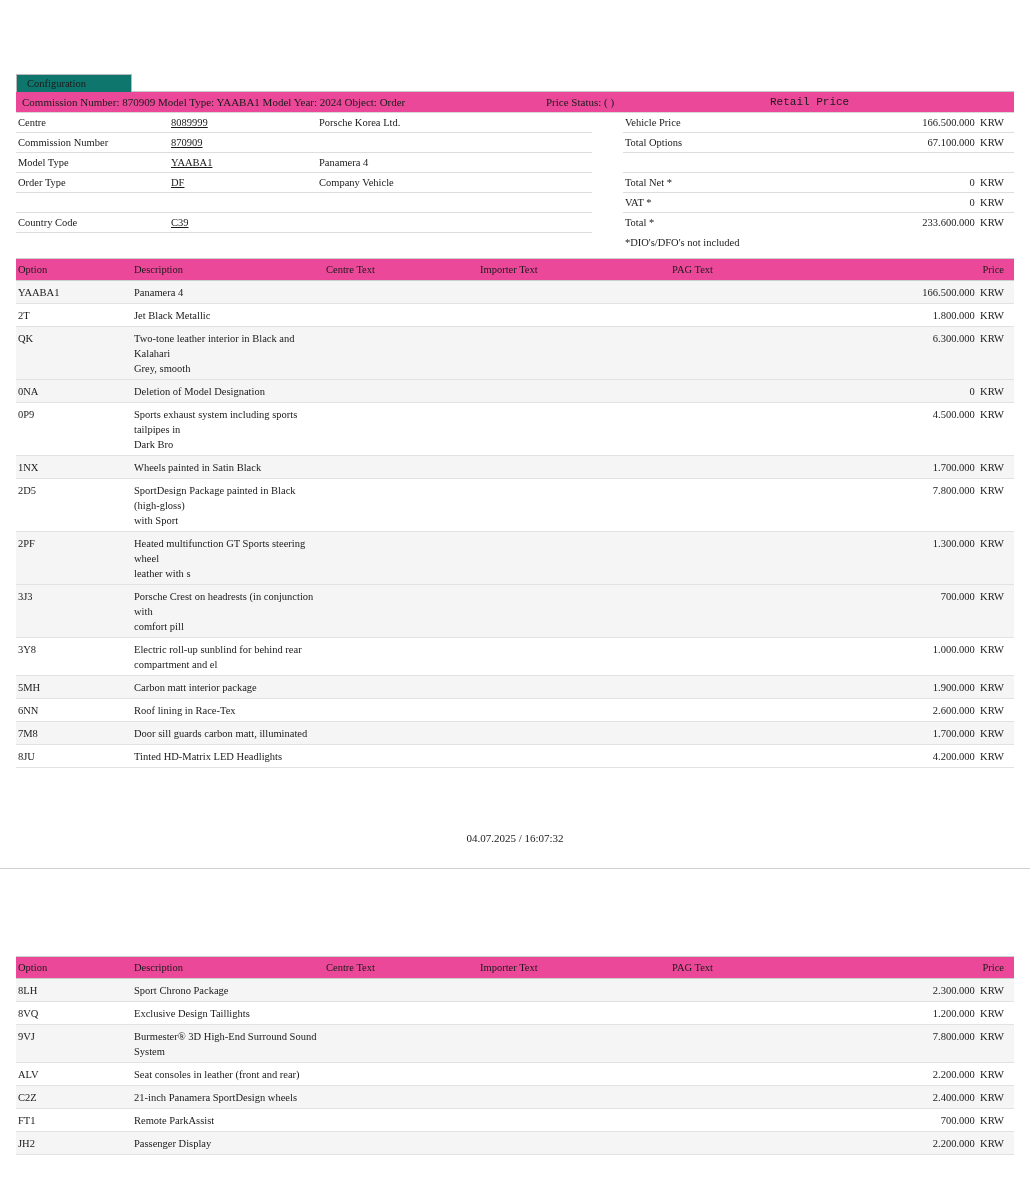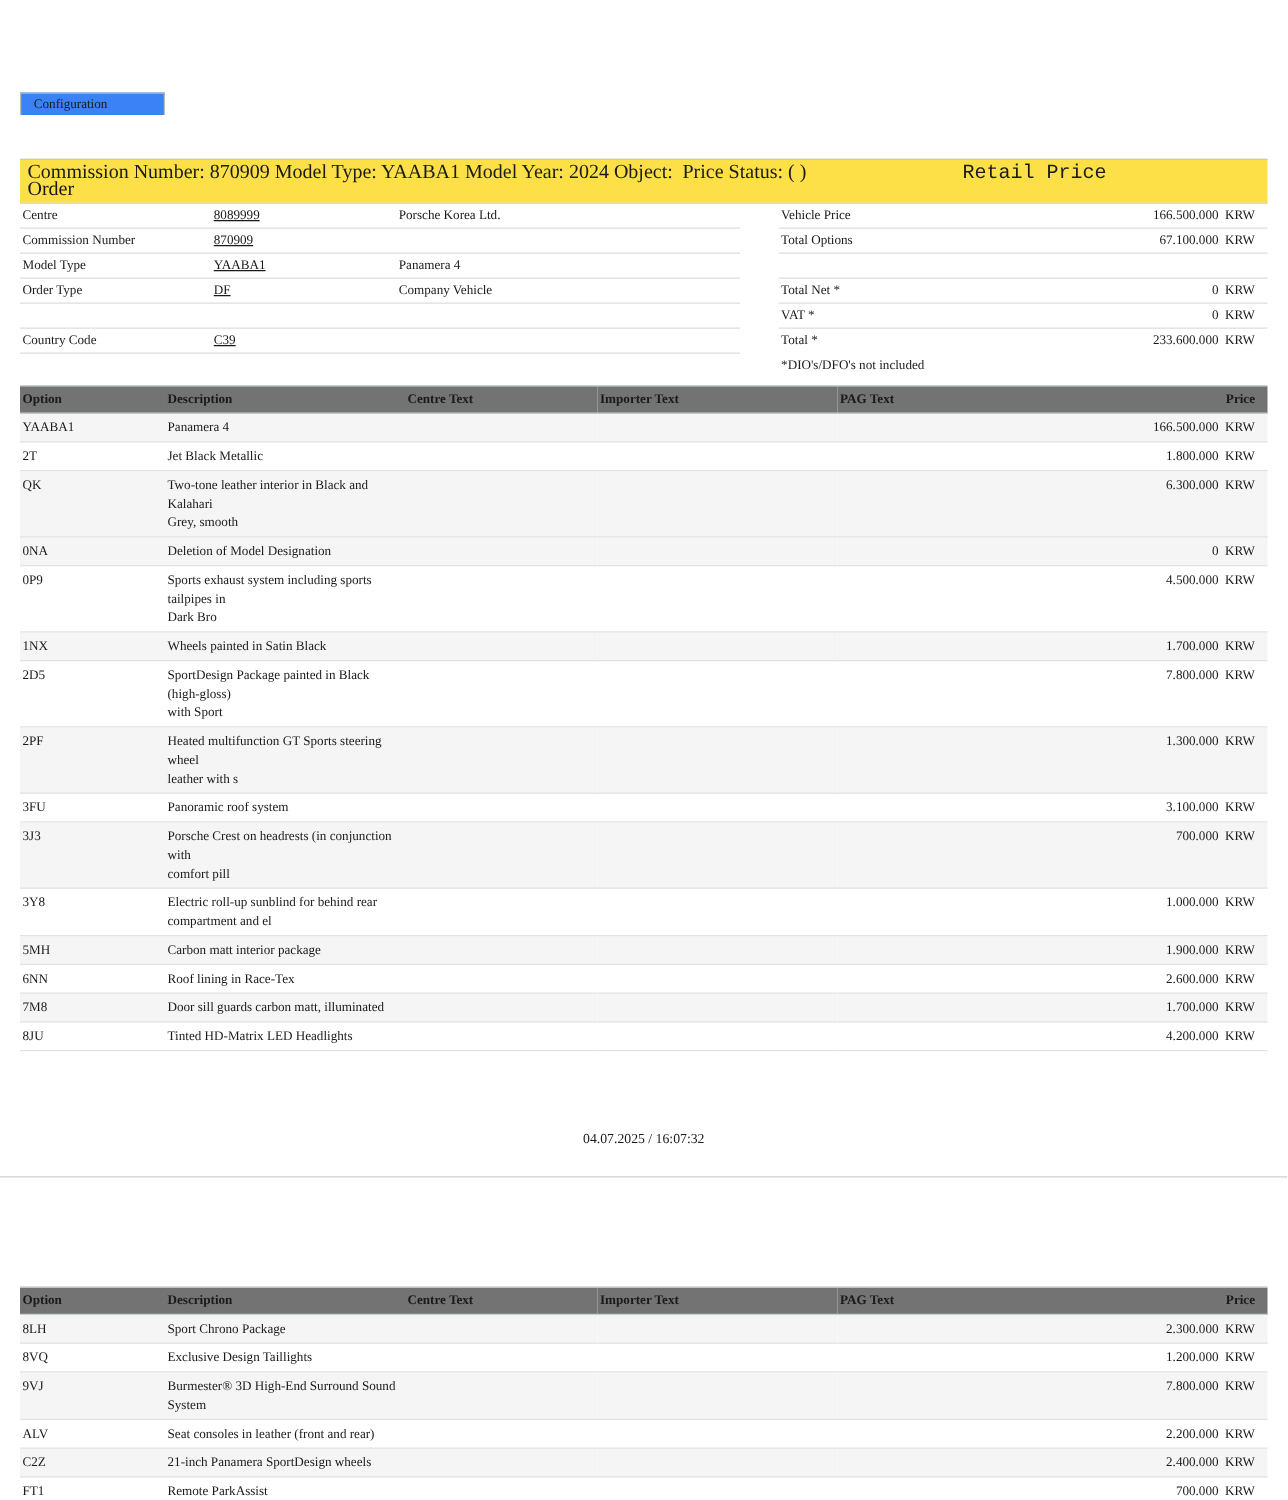--- a/index.html
+++ b/index.html
@@ -26,37 +26,36 @@
   .tabstrip {
     margin-top: 74px;
     padding-left: 0px;
     height: 17px;
     position: relative;
   }
   .tab {
     display: inline-block;
     border: 1px solid #b9b9b9;
     border-bottom: none;
-    background: #3b82f6;
+    background: #0f766e;
     font-size: 10.5px;
     padding: 3px 10px 2px 10px;
     min-width: 94px;
     line-height: 12px;
   }
 
   
   .header-band {
     display: flex;
-    background: #fde047;
+    background: #ec4899;
     border-top: 1px solid #c8c8c8;
     border-bottom: 1px solid #d8d8d8;
-    font-size: 16px;
+    font-size: 11px;
     line-height: 14px;
     padding: 3px 4px;
-    margin-top: 36px;
   }
   .header-band .hb-left { flex: 0 0 524px; padding-left: 2px;}
   .header-band .hb-mid { flex: 0 0 224px; }
   .header-band .hb-right { flex: 1 1 auto; font-family: Liberation Mono, monospace; }
 
   
   .info-wrap {
     display: flex;
     gap: 17px;
     margin-top: 0px;
@@ -96,22 +95,22 @@
   }
 
   
   .opt-table {
     width: 100%;
     border-collapse: collapse;
     font-size: 10.5px;
     margin-top: 8px;
   }
   .opt-table th {
-    background: #737373;
-    font-weight: bold;
+    background: #ec4899;
+    font-weight: normal;
     text-align: left;
     padding: 4px 2px 4px 2px;
     border-top: 1px solid #c9d2ca;
     border-bottom: 1px solid #c9d2ca;
     line-height: 13px;
   }
   .opt-table td {
     padding: 4px 2px 3px 2px;
     border-bottom: 1px solid #e2e2e2;
     vertical-align: top;
@@ -292,28 +291,20 @@
             <td class="col-price">7.800.000  KRW</td>
           </tr>
           <tr class="alt">
             <td class="col-opt">2PF</td>
             <td class="col-desc"><span>Heated multifunction GT Sports steering wheel</span><span class="desc-line2">leather with s</span></td>
             <td class="col-centre"></td>
             <td class="col-imp"></td>
             <td class="col-pag"></td>
             <td class="col-price">1.300.000  KRW</td>
           </tr>
-          <tr>
-            <td class="col-opt">3FU</td>
-            <td class="col-desc"><span>Panoramic roof system</span></td>
-            <td class="col-centre"></td>
-            <td class="col-imp"></td>
-            <td class="col-pag"></td>
-            <td class="col-price">3.100.000  KRW</td>
-          </tr>
           <tr class="alt">
             <td class="col-opt">3J3</td>
             <td class="col-desc"><span>Porsche Crest on headrests (in conjunction with</span><span class="desc-line2">comfort pill</span></td>
             <td class="col-centre"></td>
             <td class="col-imp"></td>
             <td class="col-pag"></td>
             <td class="col-price">700.000  KRW</td>
           </tr>
           <tr>
             <td class="col-opt">3Y8</td>

